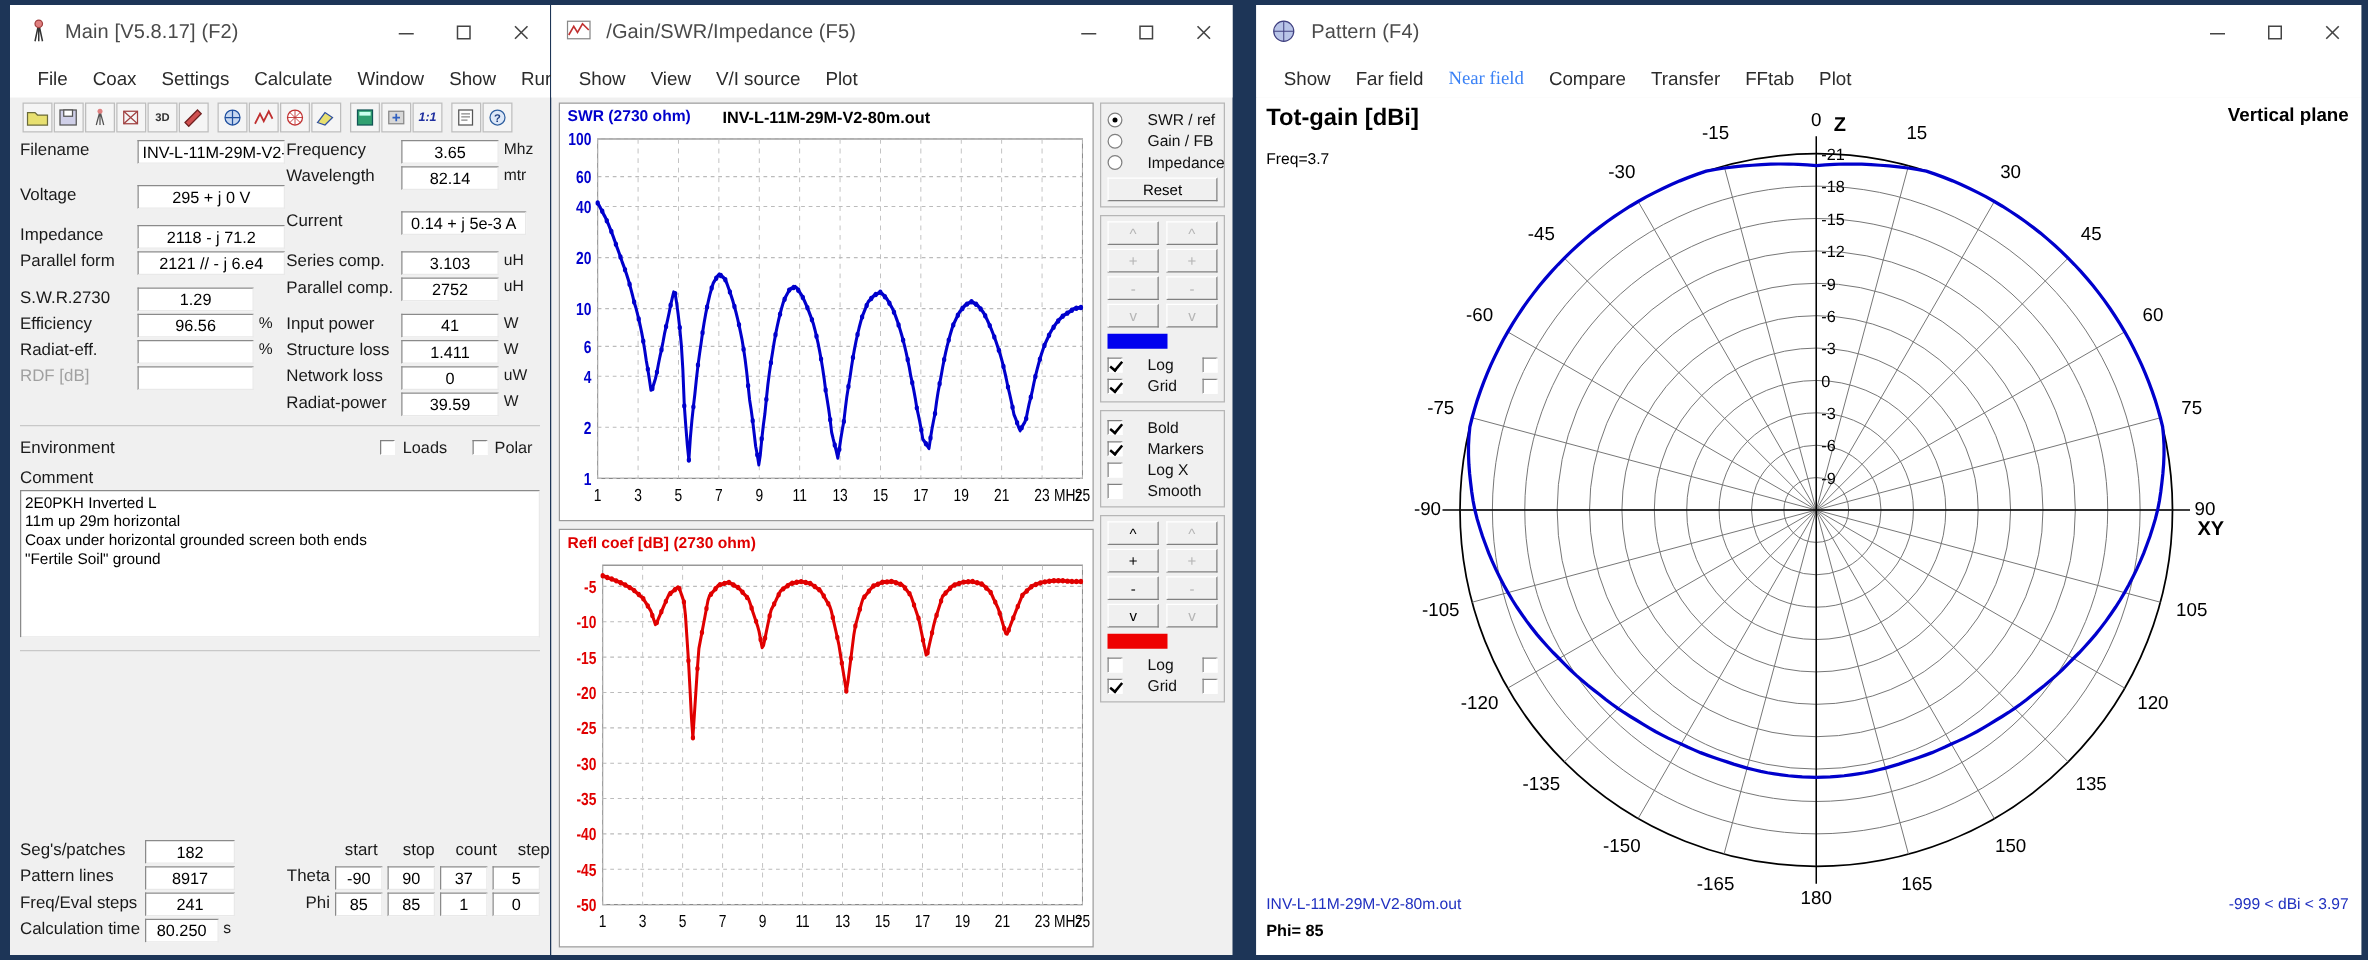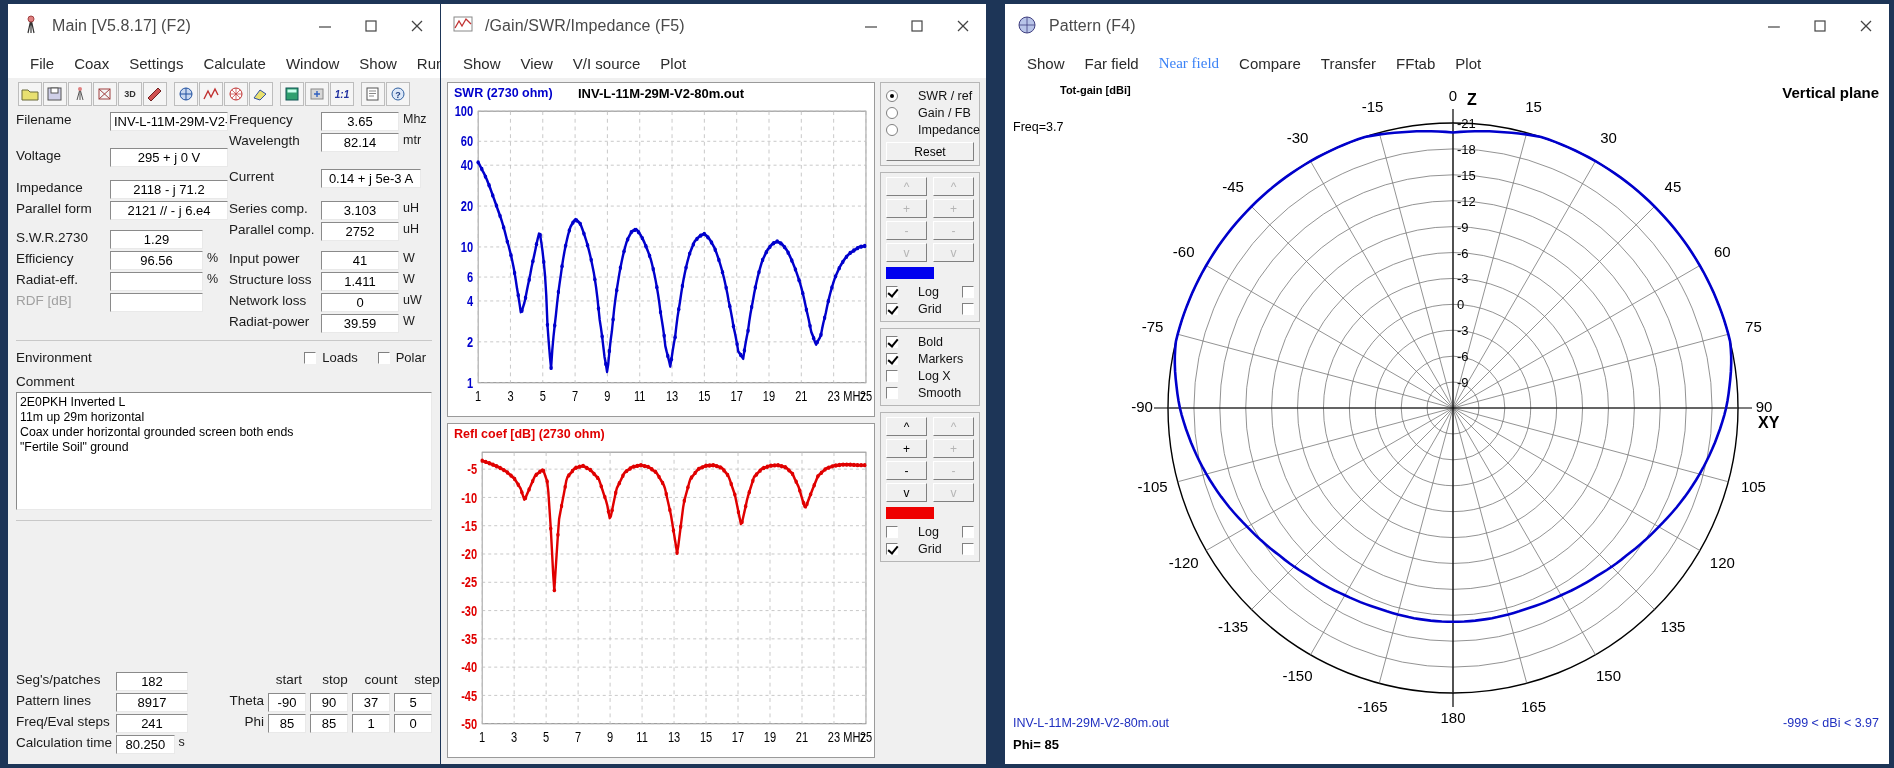--- a/index.html
+++ b/index.html
@@ -880,21 +880,21 @@
   <div class="menubar">
     <span class="mi">Show</span>
     <span class="mi">Far field</span>
     <span class="mi dim">Near field</span>
     <span class="mi">Compare</span>
     <span class="mi">Transfer</span>
     <span class="mi">FFtab</span>
     <span class="mi">Plot</span>
   </div>
   <div class="pbody">
-    <div class="pat-lbl" style="left:8px; top:6px; font-weight:bold; font-size:11px;margin-left:47px;">Tot-gain [dBi]</div>
+    <div class="pat-lbl" style="left:8px; top:6px; font-weight:bold; font-size:19px;">Tot-gain [dBi]</div>
     <div class="pat-lbl" style="right:10px; top:6px; font-weight:bold; font-size:15px;">Vertical plane</div>
     <div class="pat-lbl" style="left:8px; top:42px; font-size:12.5px;">Freq=3.7</div>
     <div class="pat-lbl" style="left:8px; bottom:34px; font-size:12.5px; color:#2030c0;">INV-L-11M-29M-V2-80m.out</div>
     <div class="pat-lbl" style="left:8px; bottom:12px; font-size:13px; font-weight:bold;">Phi= 85</div>
     <div class="pat-lbl" style="right:10px; bottom:34px; font-size:12.5px; color:#2030c0;">-999 &lt; dBi &lt; 3.97</div>
     <svg id="svg-polar" width="100%" height="100%" viewBox="0 0 884 686" preserveAspectRatio="none" style="position:absolute;left:0;top:0">
         <circle cx="448" cy="330" r="25.90909090909091" fill="none" stroke="#777" stroke-width="0.8"></circle>
         <circle cx="448" cy="330" r="51.81818181818182" fill="none" stroke="#777" stroke-width="0.8"></circle>
         <circle cx="448" cy="330" r="77.72727272727273" fill="none" stroke="#777" stroke-width="0.8"></circle>
         <circle cx="448" cy="330" r="103.63636363636364" fill="none" stroke="#777" stroke-width="0.8"></circle>

